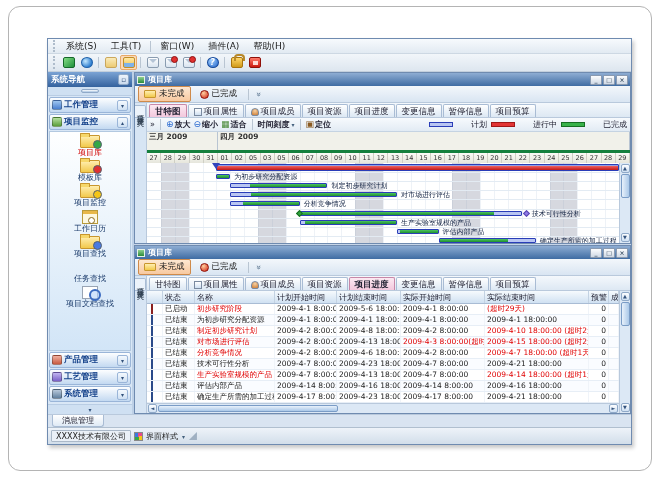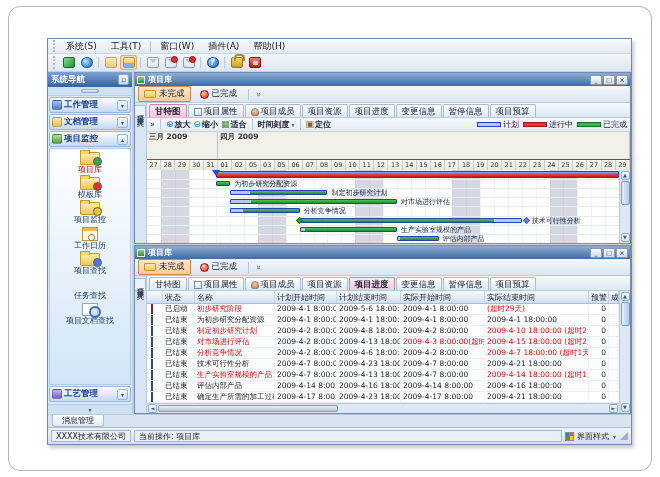--- a/index.html
+++ b/index.html
@@ -92,23 +92,23 @@
   
   .g-toolbar{height:14px;flex:none;display:flex;align-items:center;gap:3px;padding:0 3px;font-size:8px;color:#223;background:linear-gradient(#f7fafd,#e2ebf4);border-bottom:1px solid #c5d3e2}
   .gt-btn{display:flex;align-items:center;gap:1px}
   .gi::before{font-size:9px;line-height:9px}
   .zoom-in-icon::before{content:"⊕";color:#2a6ad0}
   .zoom-out-icon::before{content:"⊖";color:#2a6ad0}
   .fit-icon::before{content:"▦";color:#4a8a3a}
   .locate-icon::before{content:"▣";color:#8a5a20}
   .dd{font-size:6px;color:#44617e;margin-left:1px}
   .legend{margin-left:auto;display:flex;align-items:center;gap:4px}
-  .legend .li{display:flex;align-items:center;gap:2px}
+  .legend .li{display:flex;align-items:center;gap:18px}
   .legend .sw{width:24px;height:5px;border:1px solid}
-  .month-row{height:28px;flex:none;display:flex;background:#f1f1ea;border-bottom:1px solid #15803d;font-size:7.5px;color:#333}
+  .month-row{height:21px;flex:none;display:flex;background:#f1f1ea;border-bottom:3px solid #15803d;font-size:7.5px;color:#333}
   .month{border-right:1px solid #b8c4d2;padding-left:2px;white-space:nowrap;overflow:hidden;font-weight:bold}
   .day-row{height:10px;flex:none;display:flex;background:linear-gradient(#fbfbf6,#e6e6dc);font-size:6.5px;color:#333}
   .day{flex:1;text-align:center;border-right:1px solid #cfcfc4;line-height:10px;overflow:hidden}
   .chart-wrap{flex:1;display:flex;min-height:0}
   .chart{flex:1;position:relative;background:#fff;overflow:hidden}
   .col-line{position:absolute;top:0;bottom:0;border-right:1px solid #eef2f7}
   .wk-col{position:absolute;top:0;bottom:0;background:rgba(148,152,172,.38)}
   .g-rowline{position:absolute;left:0;right:0;height:1px;background:#e3ebf3}
   .bar{position:absolute;height:5px;border:1px solid #2a3db8;background:#b9c6f2;border-radius:1px}
   .bar .done{position:absolute;top:0;bottom:0;background:linear-gradient(#4cc45e,#1f8f30)}
@@ -210,25 +210,20 @@
         <div class="sb-strip">
             <i></i>
           </div>
         <div class="sb-groups">
             <div class="sb-group">
               <i class="g-ico work-icon"></i>
               <span>工作管理</span>
               <span class="sb-arrow">▾</span>
             </div>
             <div class="sb-group">
-              <i class="g-ico document-icon"></i>
-              <span>文档管理</span>
-              <span class="sb-arrow">▾</span>
-            </div>
-            <div class="sb-group">
               <i class="g-ico project-icon"></i>
               <span>项目监控</span>
               <span class="sb-arrow">▴</span>
             </div>
             <div class="sb-items">
               <div class="sb-item selected">
                 <i class="sb-ico folder-project-icon folder"></i>
                 <span class="lbl">项目库</span>
               </div>
               <div class="sb-item">
@@ -250,22 +245,32 @@
               <div class="sb-item">
                 <i class="sb-ico task-search-icon"></i>
                 <span class="lbl">任务查找</span>
               </div>
               <div class="sb-item">
                 <i class="sb-ico doc-search-icon"></i>
                 <span class="lbl">项目文档查找</span>
               </div>
             </div>
             <div class="sb-group">
+              <i class="g-ico product-icon"></i>
+              <span>产品管理</span>
+              <span class="sb-arrow">▾</span>
+            </div>
+            <div class="sb-group">
               <i class="g-ico craft-icon"></i>
               <span>工艺管理</span>
+              <span class="sb-arrow">▾</span>
+            </div>
+            <div class="sb-group">
+              <i class="g-ico system-icon"></i>
+              <span>系统管理</span>
               <span class="sb-arrow">▾</span>
             </div>
           </div>
         <div class="sb-overflow">▾</div>
       </div>
 
       <div class="workspace">
 
         <div class="win" id="gantt-win">
           <div class="win-title">
@@ -696,21 +701,20 @@
 
       </div>
     </div>
 
     <div class="msg-row">
       <span class="msg-tab">消息管理</span>
     </div>
 
     <div class="status-bar">
       <span class="st-box">XXXX技术有限公司</span>
-      <span class="st-box st-op">当前操作: 项目库</span>
       <span class="style-icon"></span>
       <span>界面样式</span>
       <span class="dd">▾</span>
       <span class="resize-grip"></span>
     </div>
 
   </div>
 </div>
 
 </body></html>

